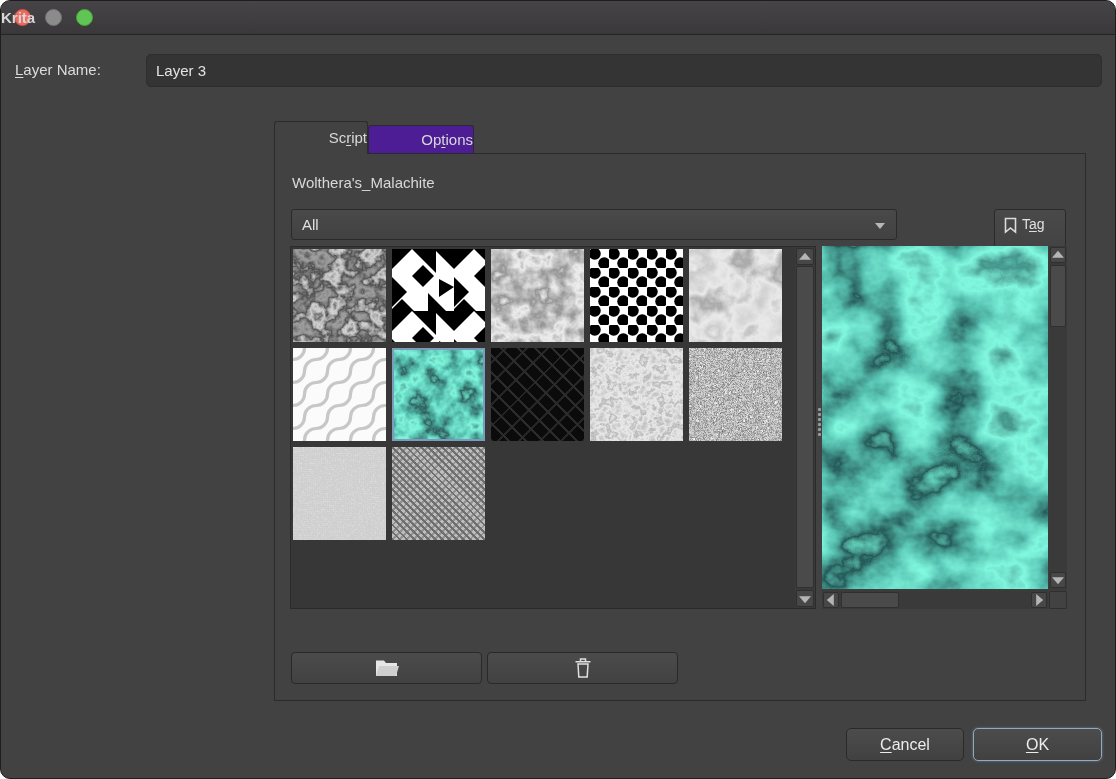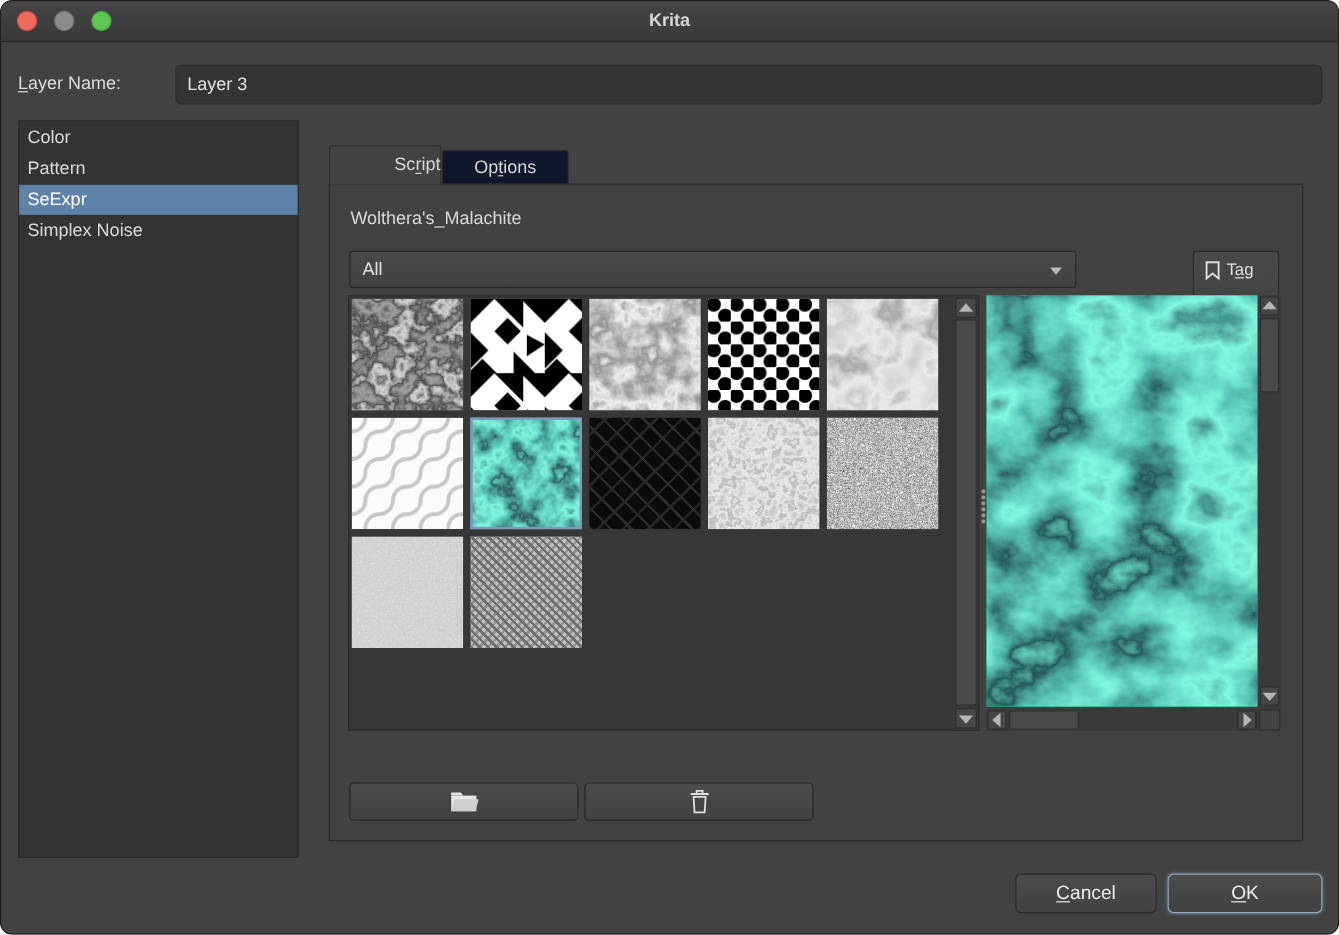--- a/index.html
+++ b/index.html
@@ -9,21 +9,21 @@
     border-radius:10px; overflow:hidden; border:1px solid #1e1e1e;
   }
   
   .titlebar {
     position:absolute; left:0; top:0; width:100%; height:34px;
     background:linear-gradient(#464446,#3a383a);
     border-bottom:1px solid #242424;
   }
   .titlebar .title {
     position:absolute; left:0; right:0; top:0; height:34px; line-height:34px;
-    text-align:center; color:#d6d6d6; font-size:15px; font-weight:600;
+    color:#d6d6d6; font-size:15px; font-weight:600;
   }
   .tl { position:absolute; top:8px; width:17px; height:17px; border-radius:50%; }
   .tl.red   { left:13px; background:#ee6a5f; border:1px solid #ce5347; }
   .tl.gray  { left:44px; background:#8b8b8b; border:1px solid #747474; }
   .tl.green { left:75px; background:#61c555; border:1px solid #47a43c; }
 
   
   .layer-label { position:absolute; left:14px; top:60px; font-size:15px; color:#dcdcdc; }
   .layer-input {
     position:absolute; left:145px; top:53px; width:956px; height:33px;
@@ -39,21 +39,21 @@
   }
   .type-item { height:25px; line-height:25px; padding-left:7px; font-size:15px; color:#dadada; margin-top:1px; }
   .type-item.selected { background:#5e82a8; color:#ffffff; }
 
   
   .tab {
     position:absolute; border:1px solid #2b2b2b; border-bottom:none;
     border-radius:3px 3px 0 0; text-align:center; font-size:15px; color:#d8d8d8;
   }
   .tab.active { left:273px; top:120px; width:94px; height:33px; line-height:32px; background:#424242; z-index:3;text-align:right; }
-  .tab.inactive { left:367px; top:124px; width:106px; height:29px; line-height:28px; background:#0f172a; z-index:1; }
+  .tab.inactive { left:367px; top:124px; width:106px; height:29px; line-height:28px; background:#4c1d95; z-index:1;text-align:right; }
   .frame {
     position:absolute; left:273px; top:152px; width:812px; height:548px;
     border:1px solid #2b2b2b; background:#424242; z-index:2;
   }
   u { text-decoration:underline; text-underline-offset:2px; }
 
   .resource-name { position:absolute; left:17px; top:20px; font-size:15px; color:#d8d8d8; }
 
   .combo {
     position:absolute; left:16px; top:55px; width:606px; height:31px;
@@ -253,26 +253,20 @@
   <div class="titlebar">
     <span class="tl red"></span>
     <span class="tl gray"></span>
     <span class="tl green"></span>
     <div class="title">Krita</div>
   </div>
 
   <label class="layer-label"><u>L</u>ayer Name:</label>
   <input class="layer-input" value="Layer 3" style="">
 
-  <div class="type-list">
-    <div class="type-item">Color</div>
-    <div class="type-item">Pattern</div>
-    <div class="type-item selected">SeExpr</div>
-    <div class="type-item">Simplex Noise</div>
-  </div>
 
   <div class="tab active">Sc<u>r</u>ipt</div>
   <div class="tab inactive">Op<u>t</u>ions</div>
 
   <div class="frame">
 
     <div class="resource-name">Wolthera's_Malachite</div>
 
     <div class="combo">
       <span>All</span>

